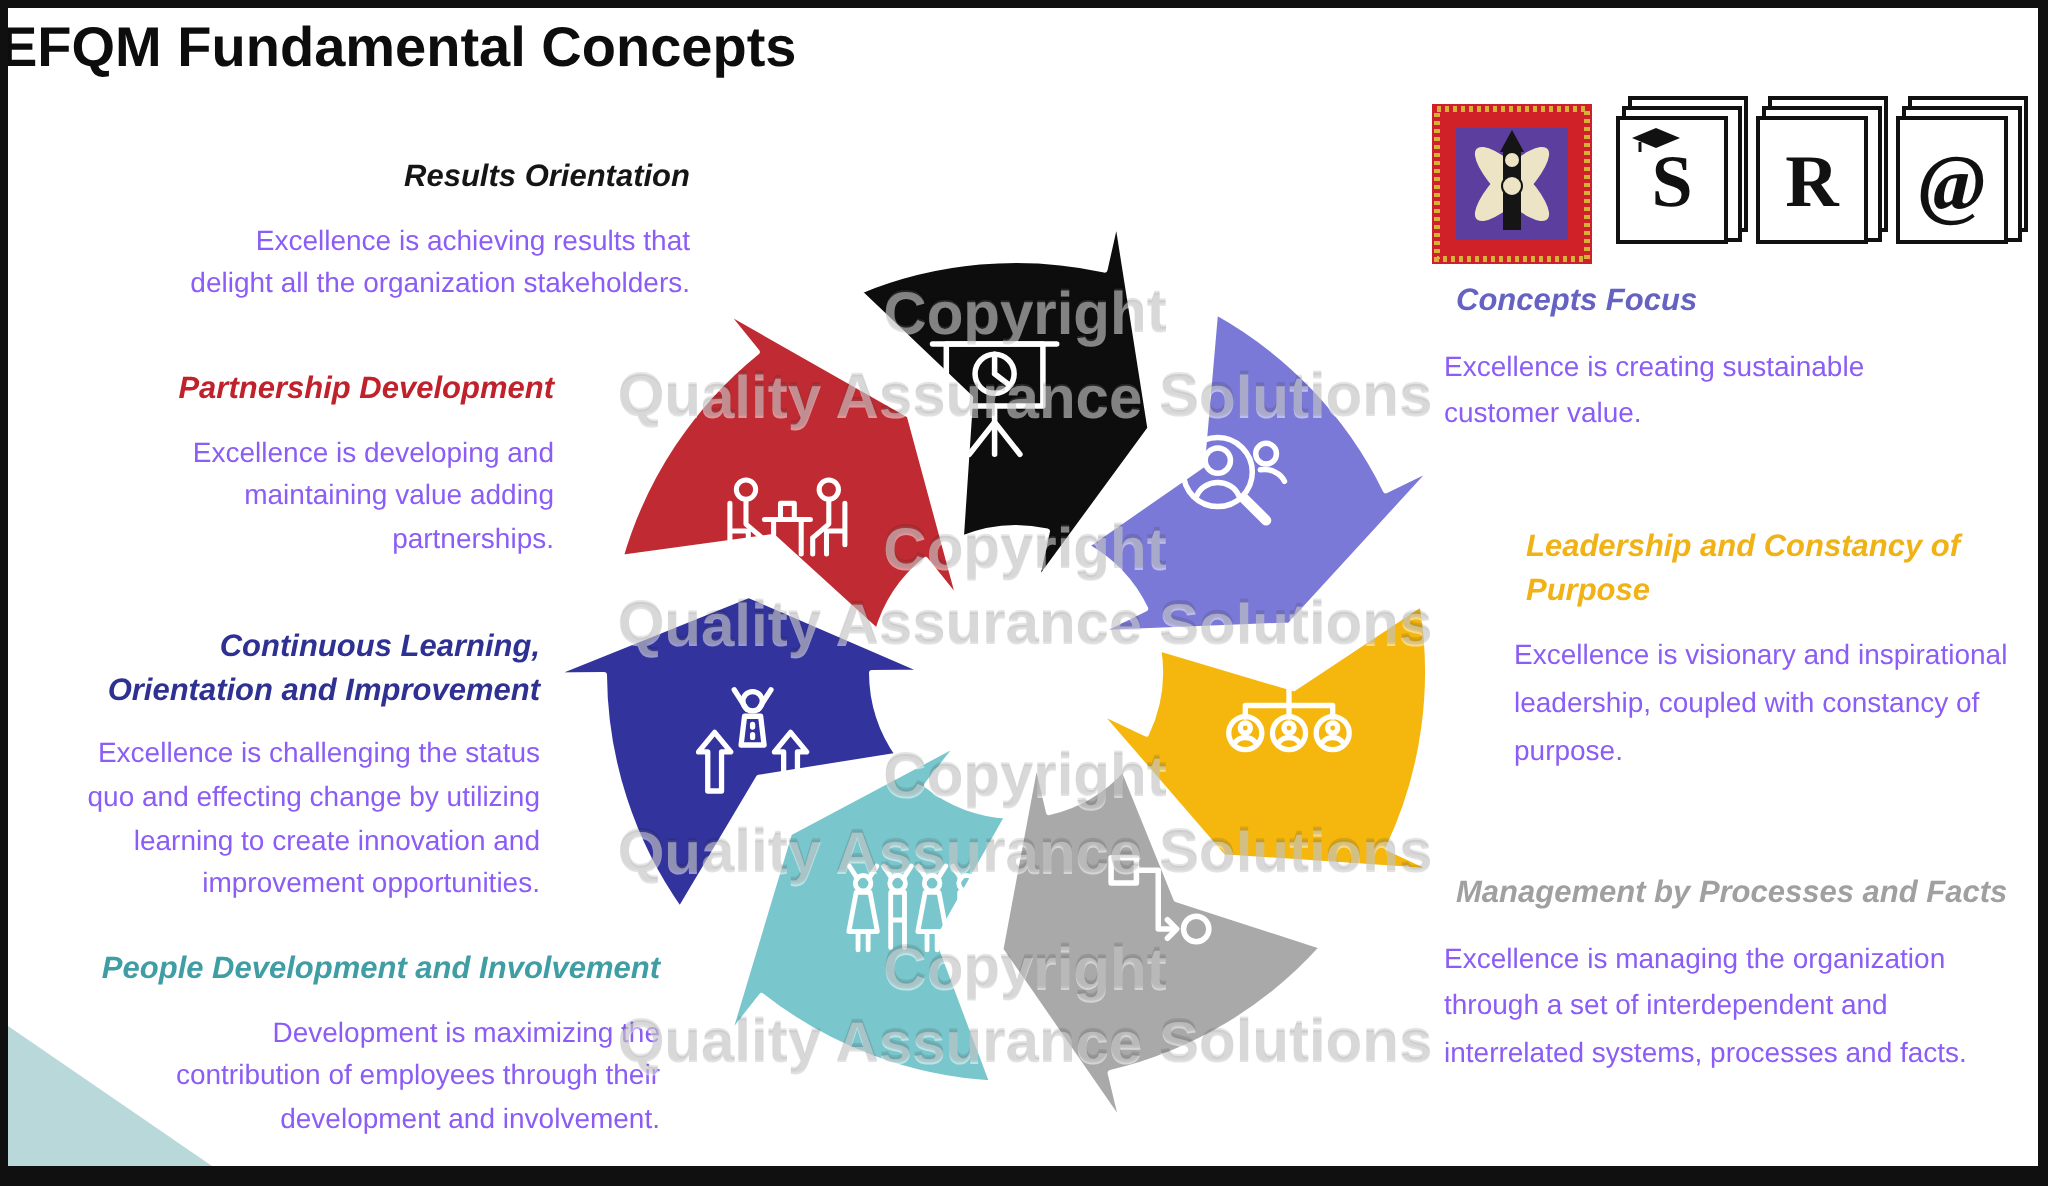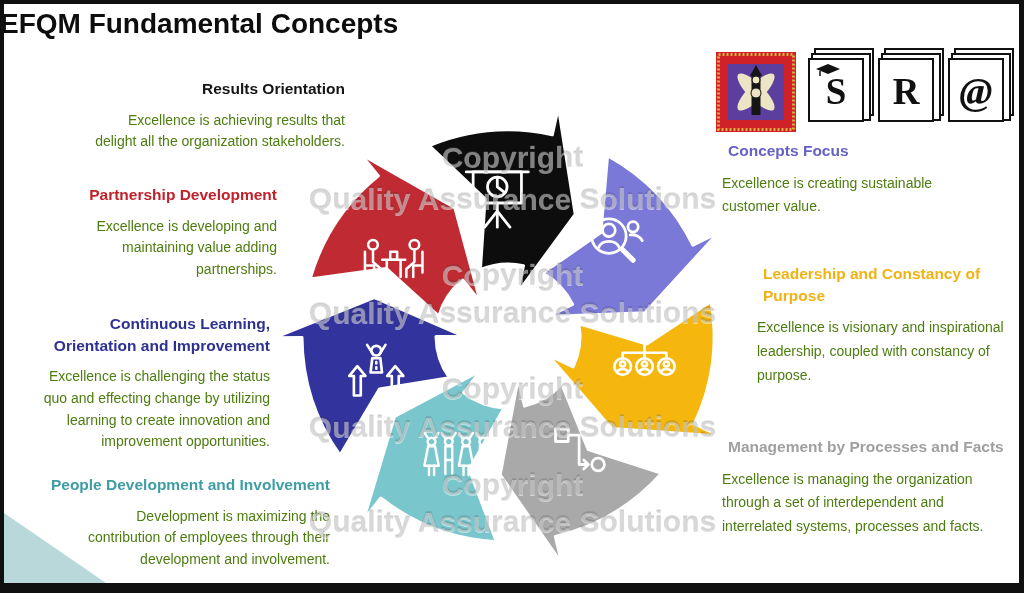--- a/index.html
+++ b/index.html
@@ -11,22 +11,22 @@
   .frame {
     position:absolute; inset:0; border:solid #101010;
     border-width:4px 5px 10px 4px; pointer-events:none; z-index:40;
   }
   .title {
     position:absolute; top:8px; left:0; right:0; 
     font-size:28px; font-weight:bold; color:#0d0d0d; letter-spacing:0px; z-index:5;
   }
   
   .concept { position:absolute; z-index:6; }
-  .concept h2 { font-size:15.5px; font-weight:bold; line-height:1.4; margin-bottom:10px; }
-  .concept p  { font-size:14px; color:#4d7c0f; line-height:1.55; }
+  .concept h2 { font-size:15.5px; font-weight:bold; line-height:1.4; margin-bottom:10px;font-style:italic; }
+  .concept p  { font-size:14px; color:#8b5cf6; line-height:1.55; }
   .left  { text-align:right; }
   .right { text-align:left; }
   .right p { line-height:1.7; }
   .right h2 { padding-left:6px; }
   #blk-results      { top:78px;  right:679px; width:260px; }
   #blk-results p    { max-width:250px; margin-left:auto; }
   #blk-partnership  { top:184px; right:747px; width:240px; }
   #blk-partnership p{ max-width:195px; margin-left:auto; }
   #blk-continuous   { top:313px; right:754px; width:246px; }
   #blk-continuous h2{ max-width:240px; margin-left:auto; }

